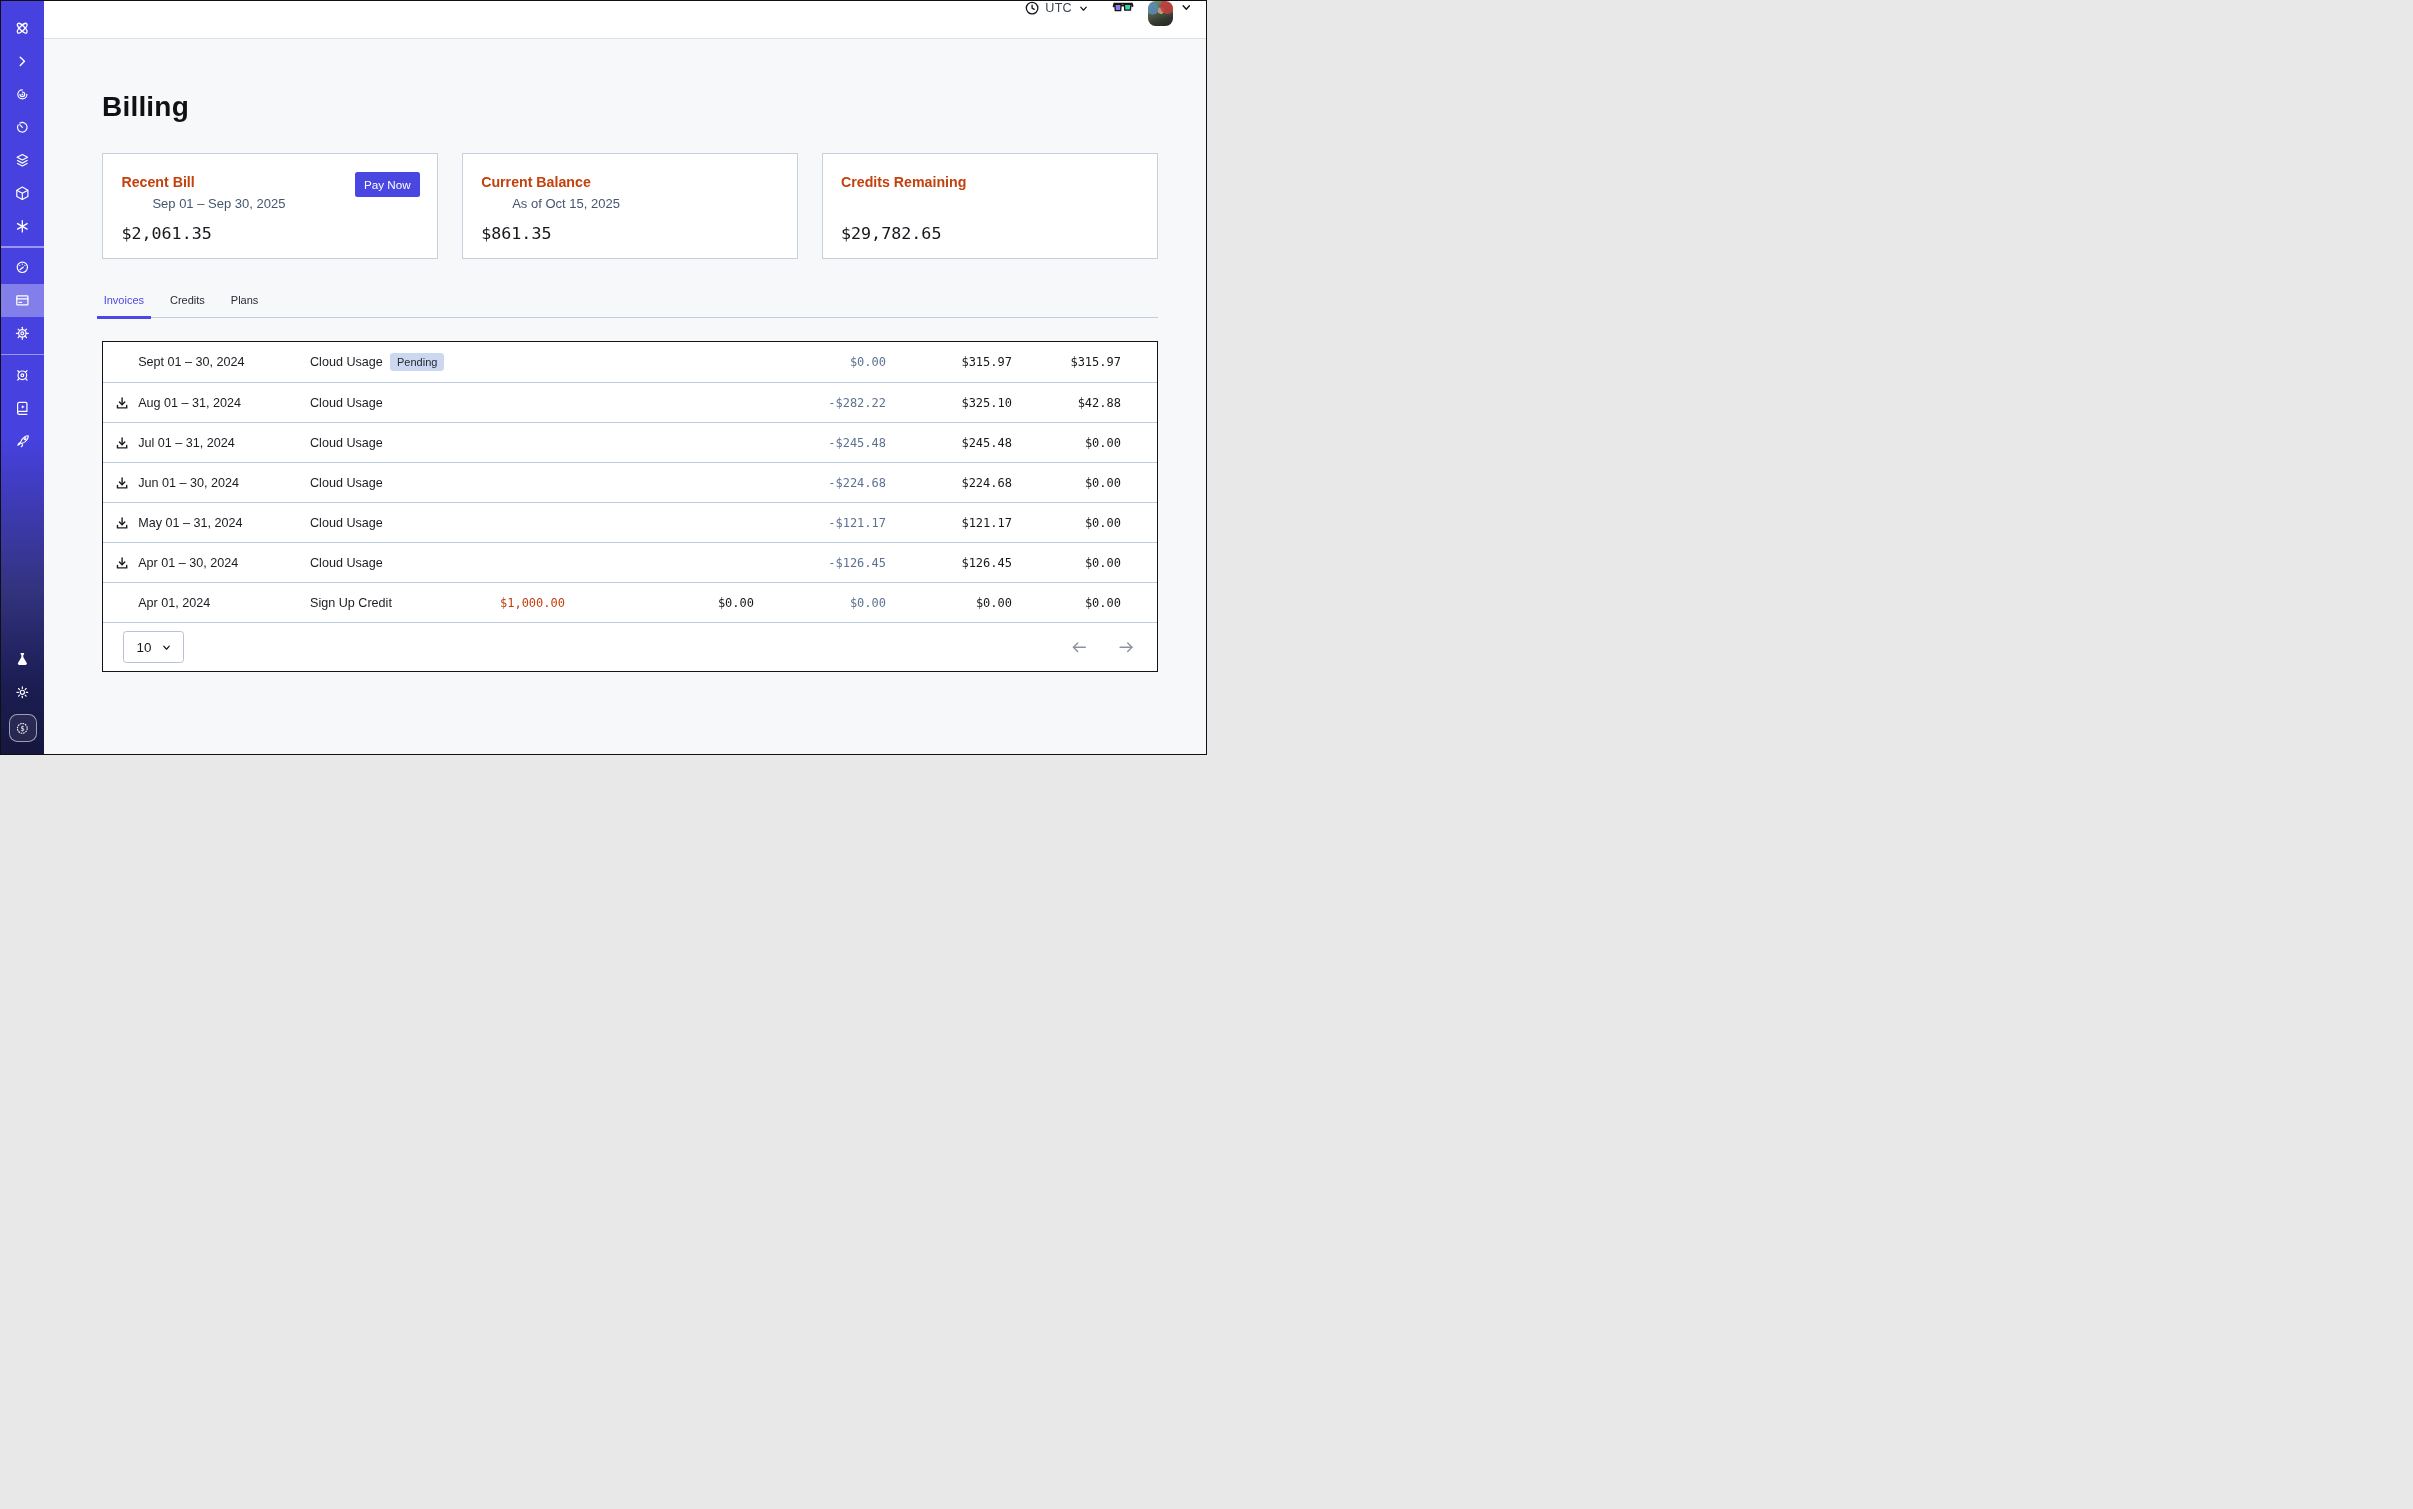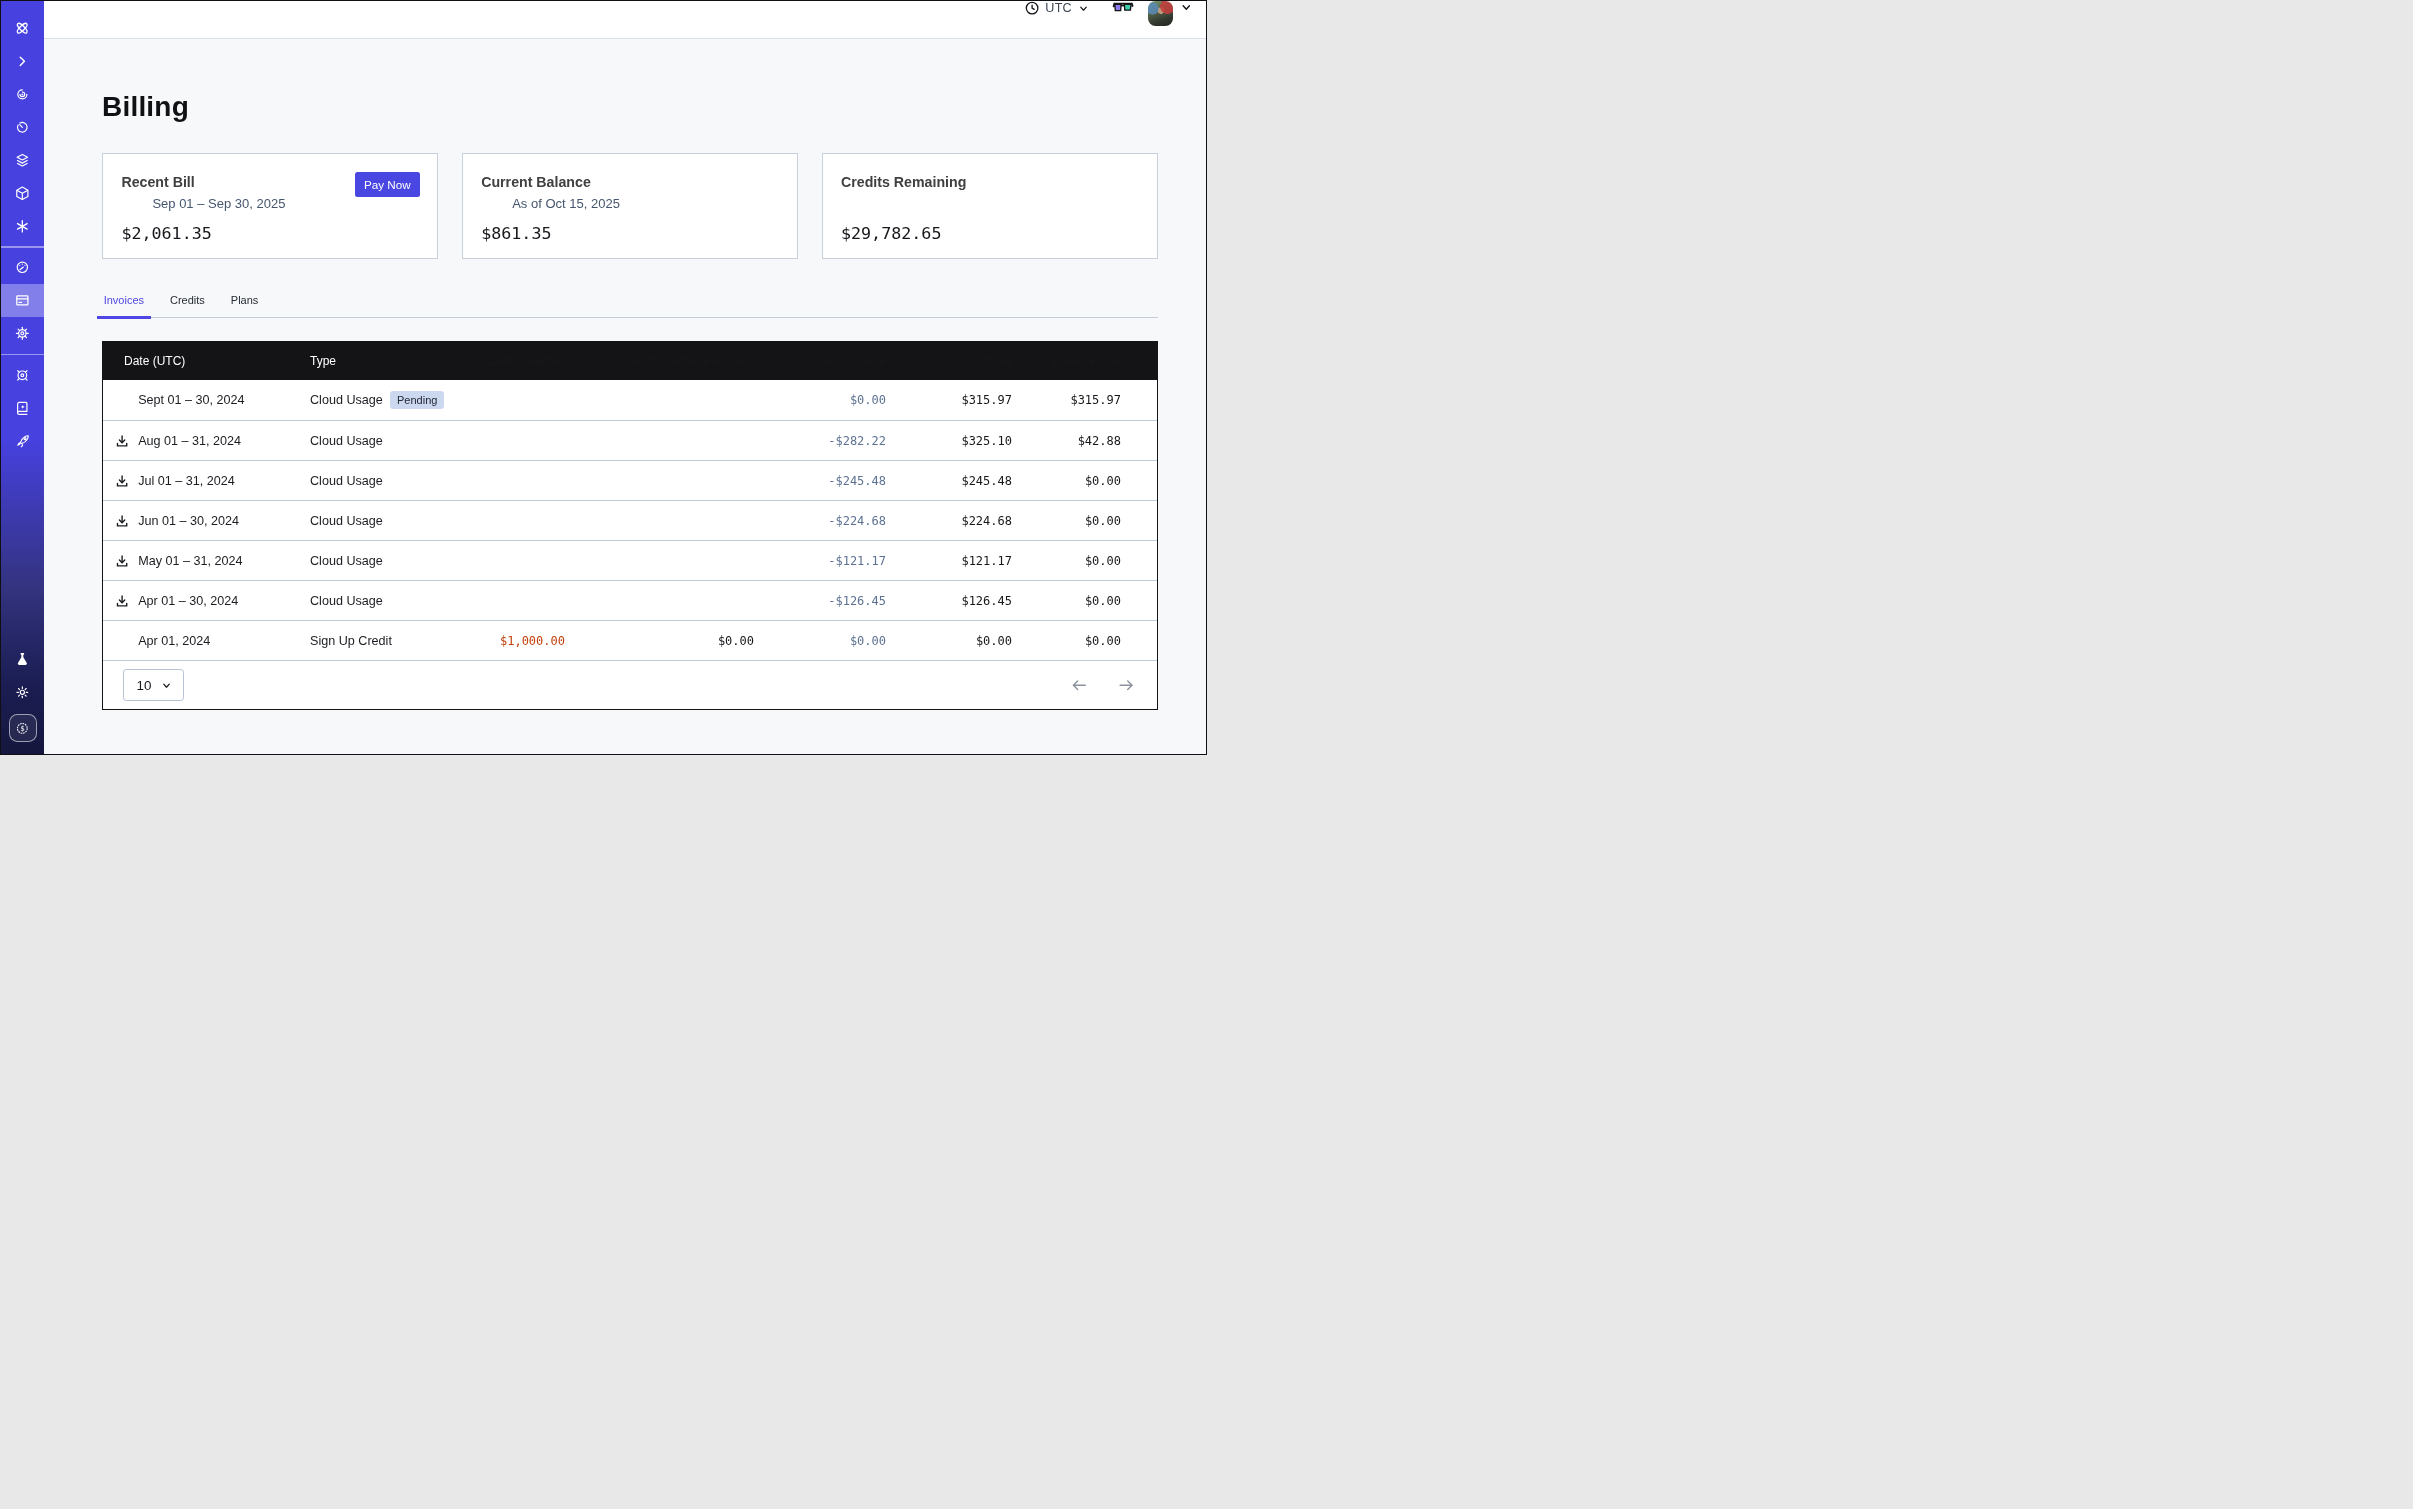--- a/index.html
+++ b/index.html
@@ -36,21 +36,21 @@
       radial-gradient(circle at 52% 38%, #b99a7c 0 16%, transparent 17%),
       linear-gradient(160deg,#7b9a6d 0%, #54624a 40%, #32372f 72%, #232622 100%); }
   .caret { display:flex; cursor:pointer; }
 
   .content { flex:1; background:#f7f8fa; padding:0 48px 16px 58px; overflow:hidden; }
   h1.page-title { margin-top:52px; font-size:28px; font-weight:700; color:#101114; letter-spacing:0.2px; }
 
   
   .cards { display:flex; gap:23.4px; margin-top:30px; }
   .card { flex:1; height:106px; background:#fff; border:0.8px solid #c7d1de; padding:20px 20px 0 18.4px; position:relative; }
-  .card-title { font-size:14.2px; font-weight:700; color:#404040; }
+  .card-title { font-size:14.2px; font-weight:700; color:#c2410c; }
   .card-sub { margin-top:5.9px; font-size:13px; color:#46566e; min-height:14.2px;margin-left:31px; }
   .card-amount { margin-top:12.6px; font-family:"DejaVu Sans Mono", monospace; font-size:16.7px; color:#17181c; }
   .paynow { position:absolute; top:17.6px; right:17.6px; width:65px; height:25px; background:#4946e1;
     color:#fff; font-size:11.7px; font-family:"Liberation Sans",sans-serif; border:none; border-radius:2.5px; cursor:pointer; }
 
   
   .tabs { margin-top:35px; display:flex; gap:22.6px; border-bottom:0.8px solid #c3cdda; }
   .tab { background:none; border:none; font-family:"Liberation Sans",sans-serif; font-size:11px;
     color:#262b33; padding:0 1.7px 11px 1.7px; cursor:pointer; position:relative; }
   .tab.active { color:#4f46e5; }
@@ -278,29 +278,20 @@
         </div>
       </section>
 
       <nav class="tabs" id="tabs">
           <button class="tab active">Invoices</button>
           <button class="tab">Credits</button>
           <button class="tab">Plans</button>
         </nav>
 
       <section class="tablebox">
-        <div class="trow thead">
-          <div class="cell th c-date">Date (UTC)</div>
-          <div class="cell th">Type</div>
-          <div class="cell th c-num" style="font-family:'Liberation Sans',sans-serif">Credit Granted</div>
-          <div class="cell th c-num" style="font-family:'Liberation Sans',sans-serif">Credit Purchase Amount</div>
-          <div class="cell th c-num" style="font-family:'Liberation Sans',sans-serif">Credit Usage</div>
-          <div class="cell th c-num" style="font-family:'Liberation Sans',sans-serif">Subtotal</div>
-          <div class="cell th c-num" style="font-family:'Liberation Sans',sans-serif">Balance Due</div>
-        </div>
         <div class="rows" id="rows">
             <div class="trow">
     <div class="cell c-date">
       <button class="dl hidden">
         <svg width="14.2" height="14.2" viewBox="0 0 16 16" fill="none" stroke="currentColor" stroke-width="1.6" stroke-linecap="round" stroke-linejoin="round">
           <path d="M8 2.2 V9.6"></path>
                     <polyline points="5 6.8 8 9.8 11 6.8"></polyline>
                     <path d="M2.8 10.6 V13.4 H13.2 V10.6"></path>
         </svg>
       </button>

